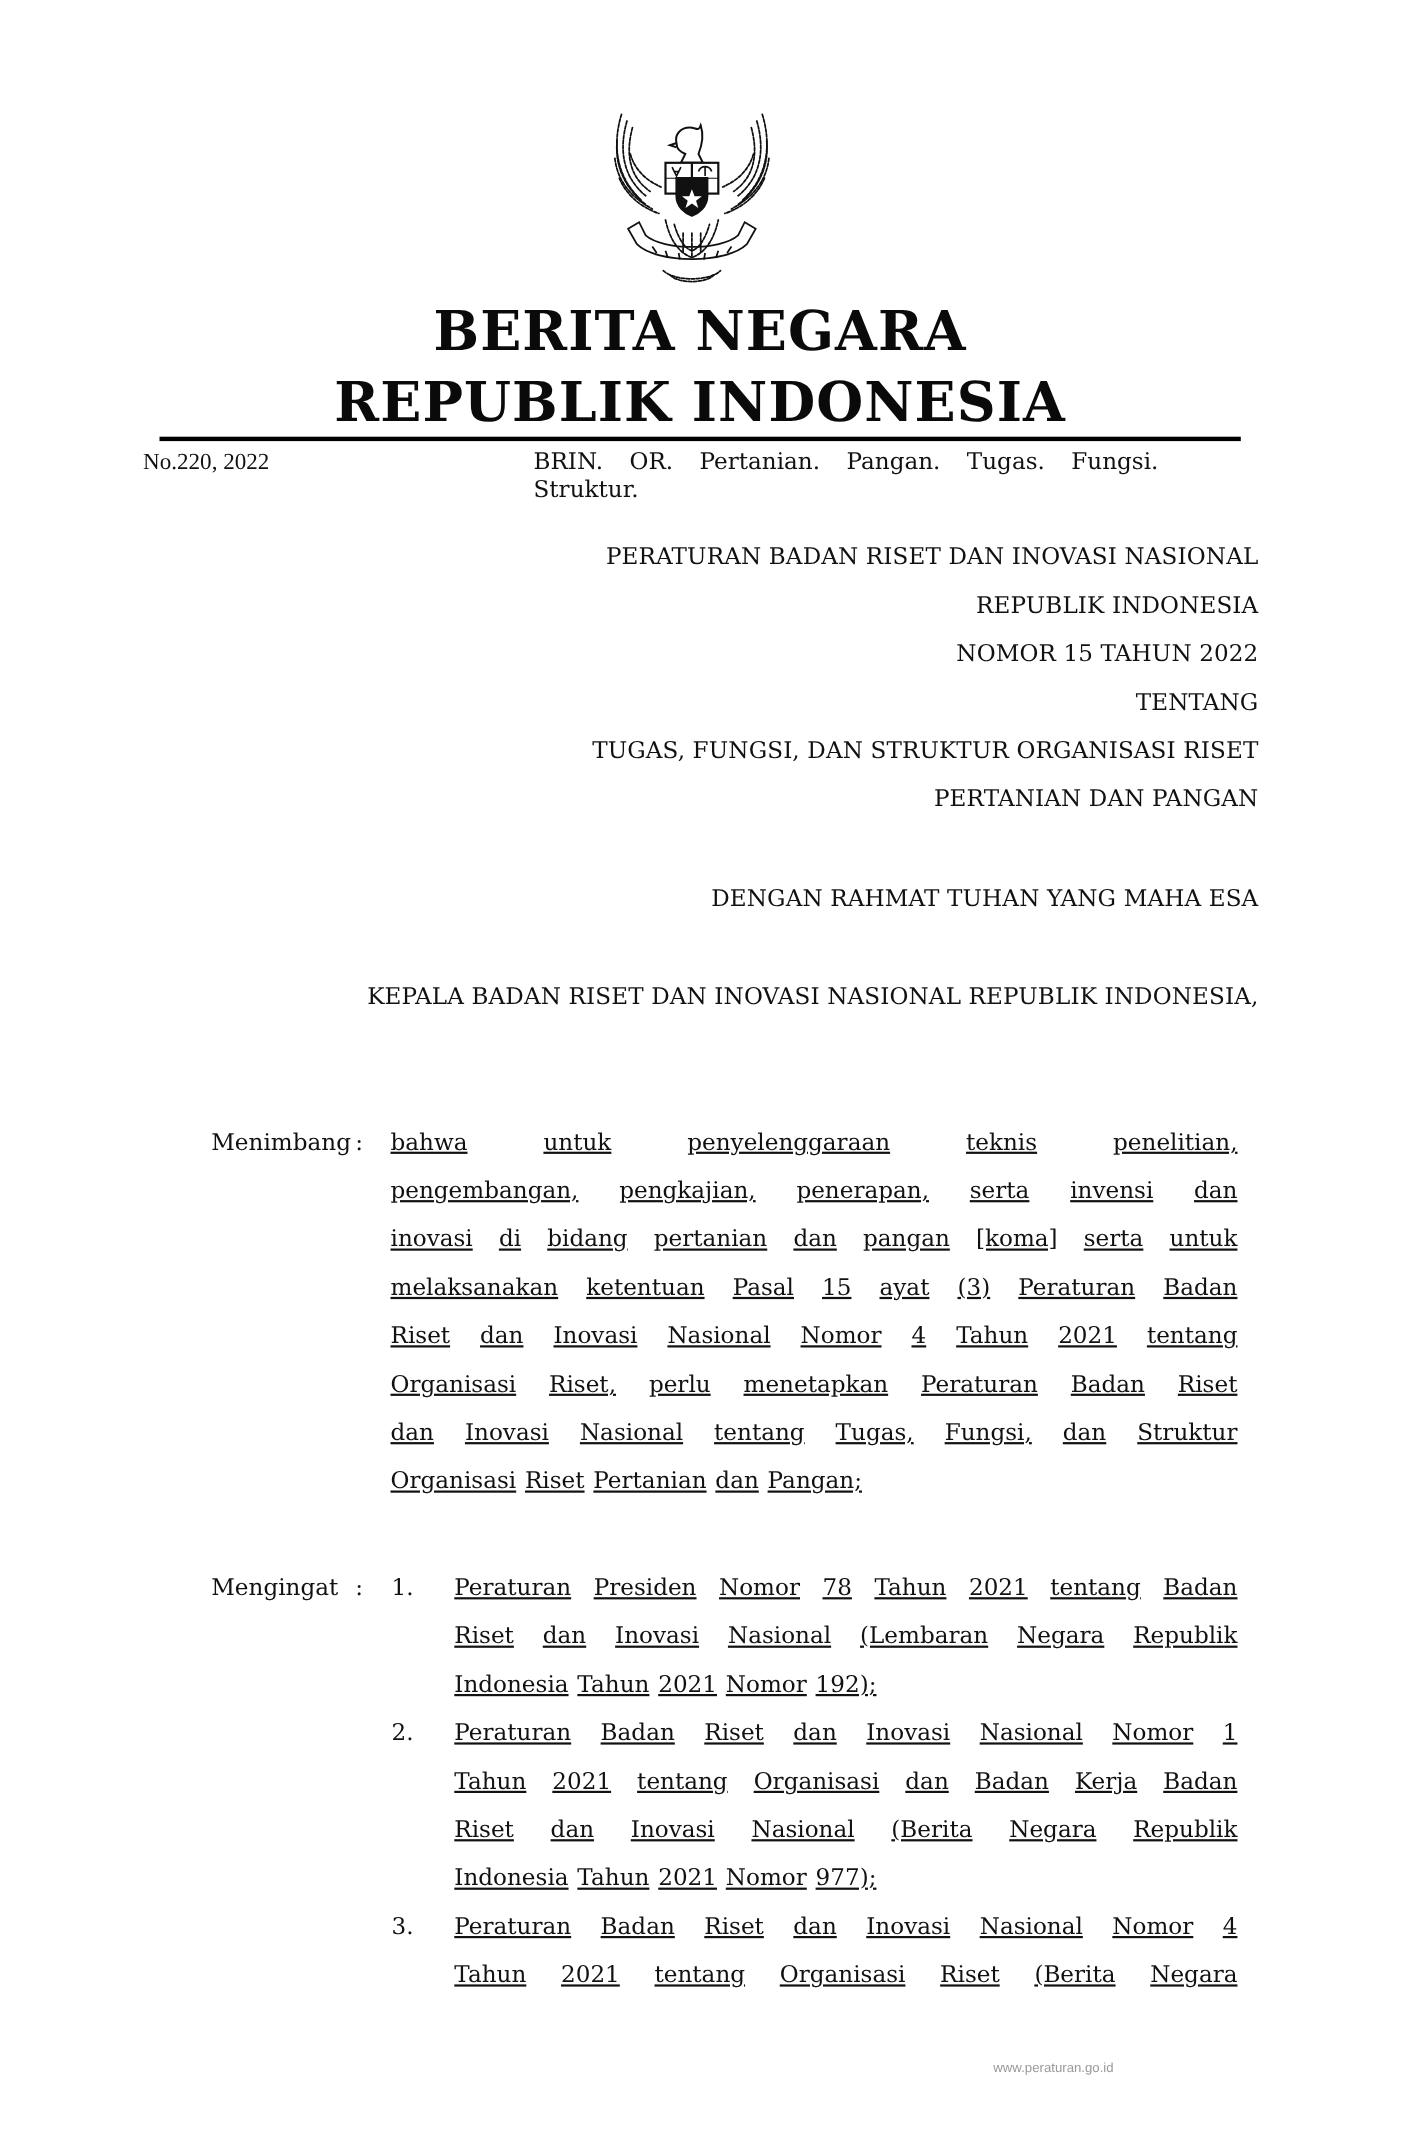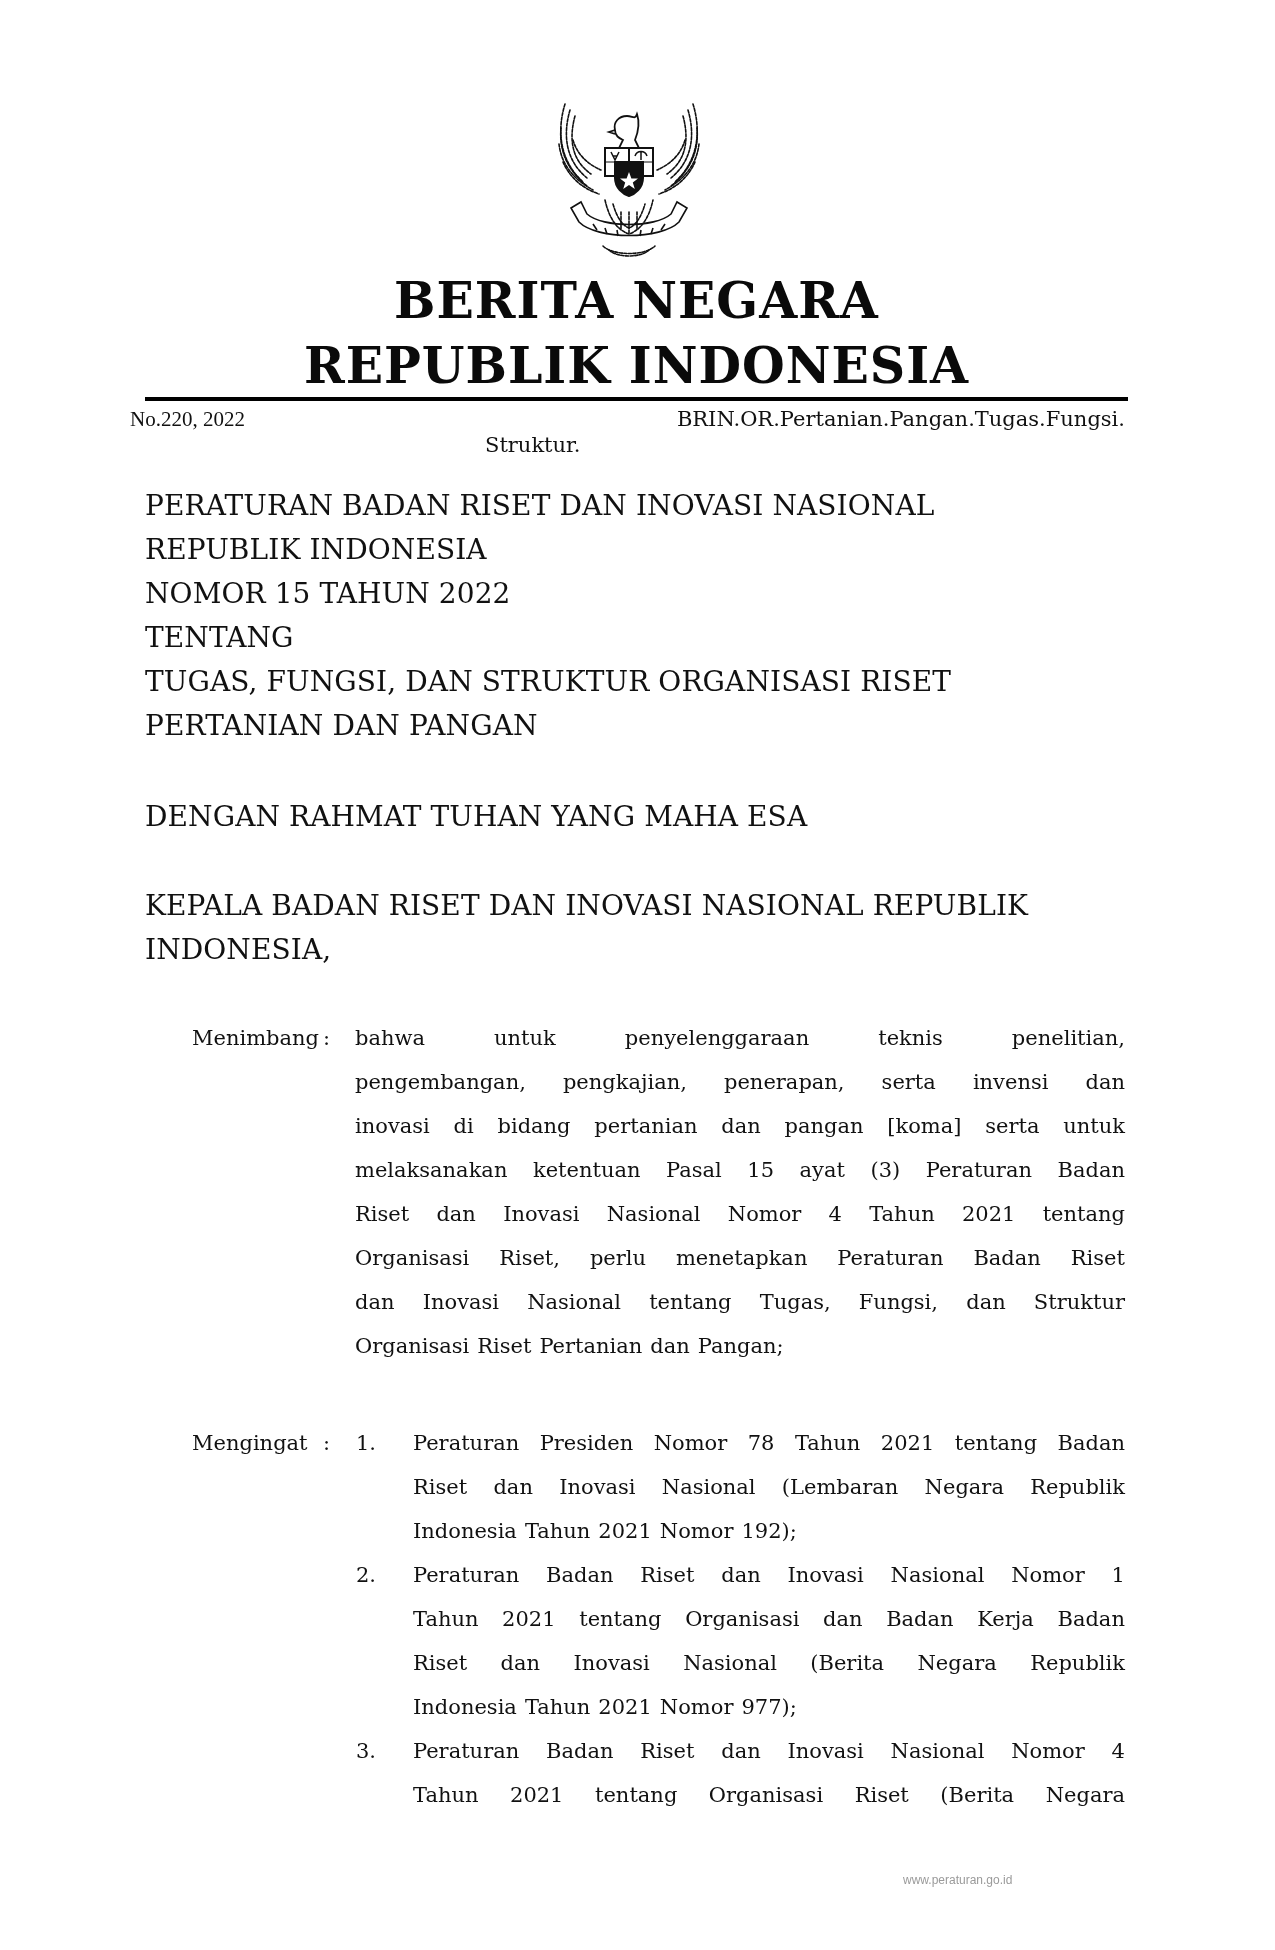--- a/index.html
+++ b/index.html
@@ -58,28 +58,29 @@
       left: 485px;
       top: 406px;
       width: 640px;
       font-size: 21px;
       line-height: 26px;
       text-align: justify;
       text-align-last: left;
     }
     .subject .j {
       display: flex;
-      justify-content: flex-end;
+      justify-content: flex-start;
+      gap: 24px;
     }
     .center-block {
       position: absolute;
-      left: 145px;
+      left: 161px;
       width: 983px;
-      text-align: left;
-      font-size: 28px;
+      text-align: right;
+      font-size: 21px;
       line-height: 44px;
       letter-spacing: 0.1px;
     }
     .title-block { top: 484px; }
     .center-line { white-space: nowrap; }
     .rahmat { top: 795px; }
     .kepala { top: 884px; }
     .section {
       position: absolute;
       left: 148px;
@@ -103,20 +104,21 @@
       position: absolute;
       left: 207px;
       top: 0;
       width: 770px;
     }
     .jline {
       display: flex;
       justify-content: space-between;
       white-space: nowrap;
       height: 44px;
+      text-decoration: underline;
     }
     .jline.last {
       justify-content: flex-start;
     }
     .jline.last span { margin-right: 8px; }
     .mengingat { top: 1421px; }
     .list {
       position: absolute;
       left: 208px;
       top: 0;

